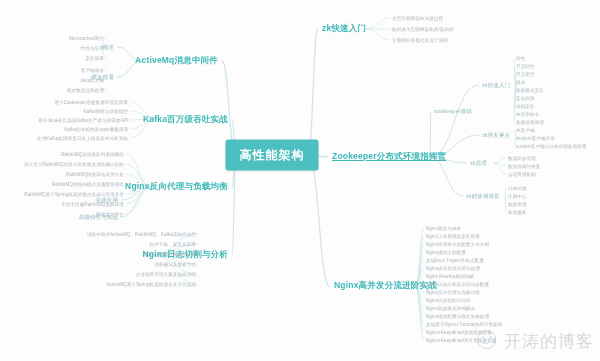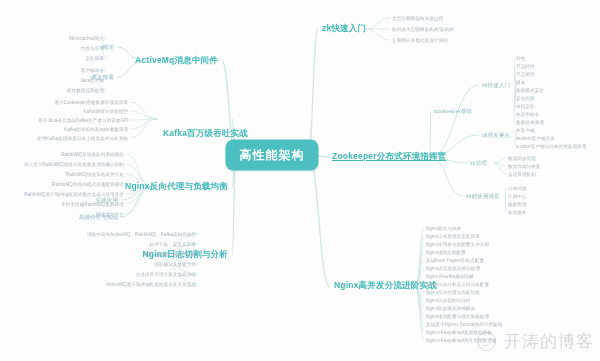--- a/index.html
+++ b/index.html
@@ -15,21 +15,21 @@
 
   .node{position:absolute;white-space:nowrap;}
 
   
   .root{
     background:#4cc0c0;
     color:#ffffff;
     font-size:12px;
     font-weight:bold;
     padding:7px 14px;
-    border-radius:8px;
+    border-radius:3px;
     letter-spacing:1px;
     transform:translate(-50%,-50%);
     box-shadow:0 1px 2px rgba(0,0,0,.08);
   }
 
   
   .b1{
     color:#3fb8b8;
     font-size:8.5px;
     font-weight:bold;
@@ -54,21 +54,21 @@
     font-size:4.6px;
     transform:translate(0,-50%);
     letter-spacing:.05px;
   }
   .leaf.left{transform:translate(-100%,-50%);}
 
   
   .watermark{
     position:absolute;
     right:6px;bottom:8px;
-    display:flex;align-items:center;gap:8px;
+    display:flex;align-items:flex-start;gap:8px;
     opacity:.42;
     pointer-events:none;
   }
   .watermark .wm-face{
     width:17px;height:17px;border-radius:50%;
     border:1.6px solid #9aa6ae;
     position:relative;flex:none;
   }
   .watermark .wm-face::before,
   .watermark .wm-face::after{
@@ -218,21 +218,21 @@
       <div class="node leaf right" style="left: 426px; top: 340px;">Nginx+Keepalived高可用集群搭建</div>
       <div class="node b1 left" style="left: 218px; top: 61px;">ActiveMq消息中间件</div>
       <div class="node b2 left" style="left: 114px; top: 47px;">概述</div>
       <div class="node leaf left" style="left: 104px; top: 38px;">Memcached简介</div>
       <div class="node leaf left" style="left: 104px; top: 48px;">特性与应用</div>
       <div class="node leaf left" style="left: 104px; top: 58px;">安装部署</div>
       <div class="node b2 left" style="left: 114px; top: 77px;">开发部署</div>
       <div class="node leaf left" style="left: 104px; top: 70px;">客户端命令</div>
       <div class="node leaf left" style="left: 104px; top: 80px;">Java客户端</div>
       <div class="node leaf left" style="left: 104px; top: 90px;">缓存数据过期处理</div>
-      <div class="node b1 left" style="left: 228px; top: 134px; margin-left: 20px;">Kafka百万级吞吐实战</div>
+      <div class="node b1 left" style="left: 228px; top: 120px;">Kafka百万级吞吐实战</div>
       <div class="node leaf left" style="left: 128px; top: 102px;">基于Zookeeper搭建集群环境及部署</div>
       <div class="node leaf left" style="left: 128px; top: 111px;">Kafka原理与消息模型</div>
       <div class="node leaf left" style="left: 128px; top: 120px;">基于Java语言实战Kafka生产者与消费者API</div>
       <div class="node leaf left" style="left: 128px; top: 129px;">Kafka副本机制及topic重建原理</div>
       <div class="node leaf left" style="left: 128px; top: 138px;">使用Kafka实现海量日志上报及实时分析系统</div>
       <div class="node b1 left" style="left: 228px; top: 187px;">Nginx反向代理与负载均衡</div>
       <div class="node b2 left" style="left: 118px; top: 200px;">实践应用</div>
       <div class="node b2 left" style="left: 118px; top: 217px;">高级特性与实战</div>
       <div class="node leaf left" style="left: 124px; top: 154px;">RabbitMQ及消息队列基础概念</div>
       <div class="node leaf left" style="left: 124px; top: 164px;">深入学习RabbitMQ消息分发机制及消息确认机制</div>

